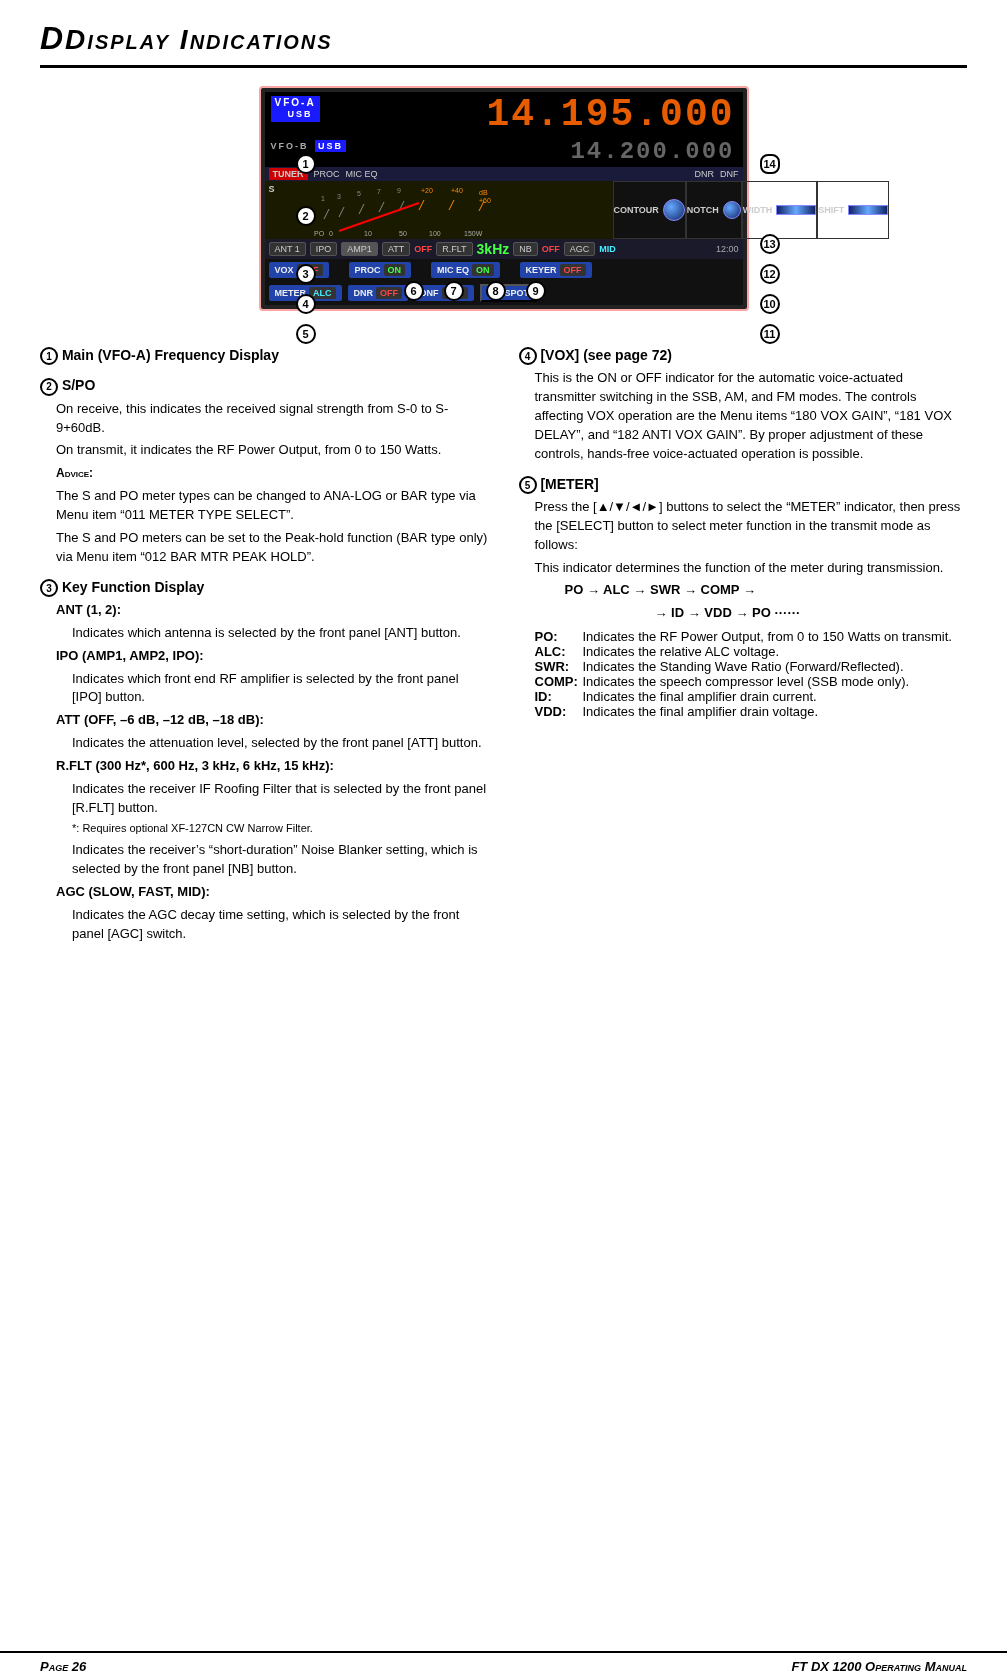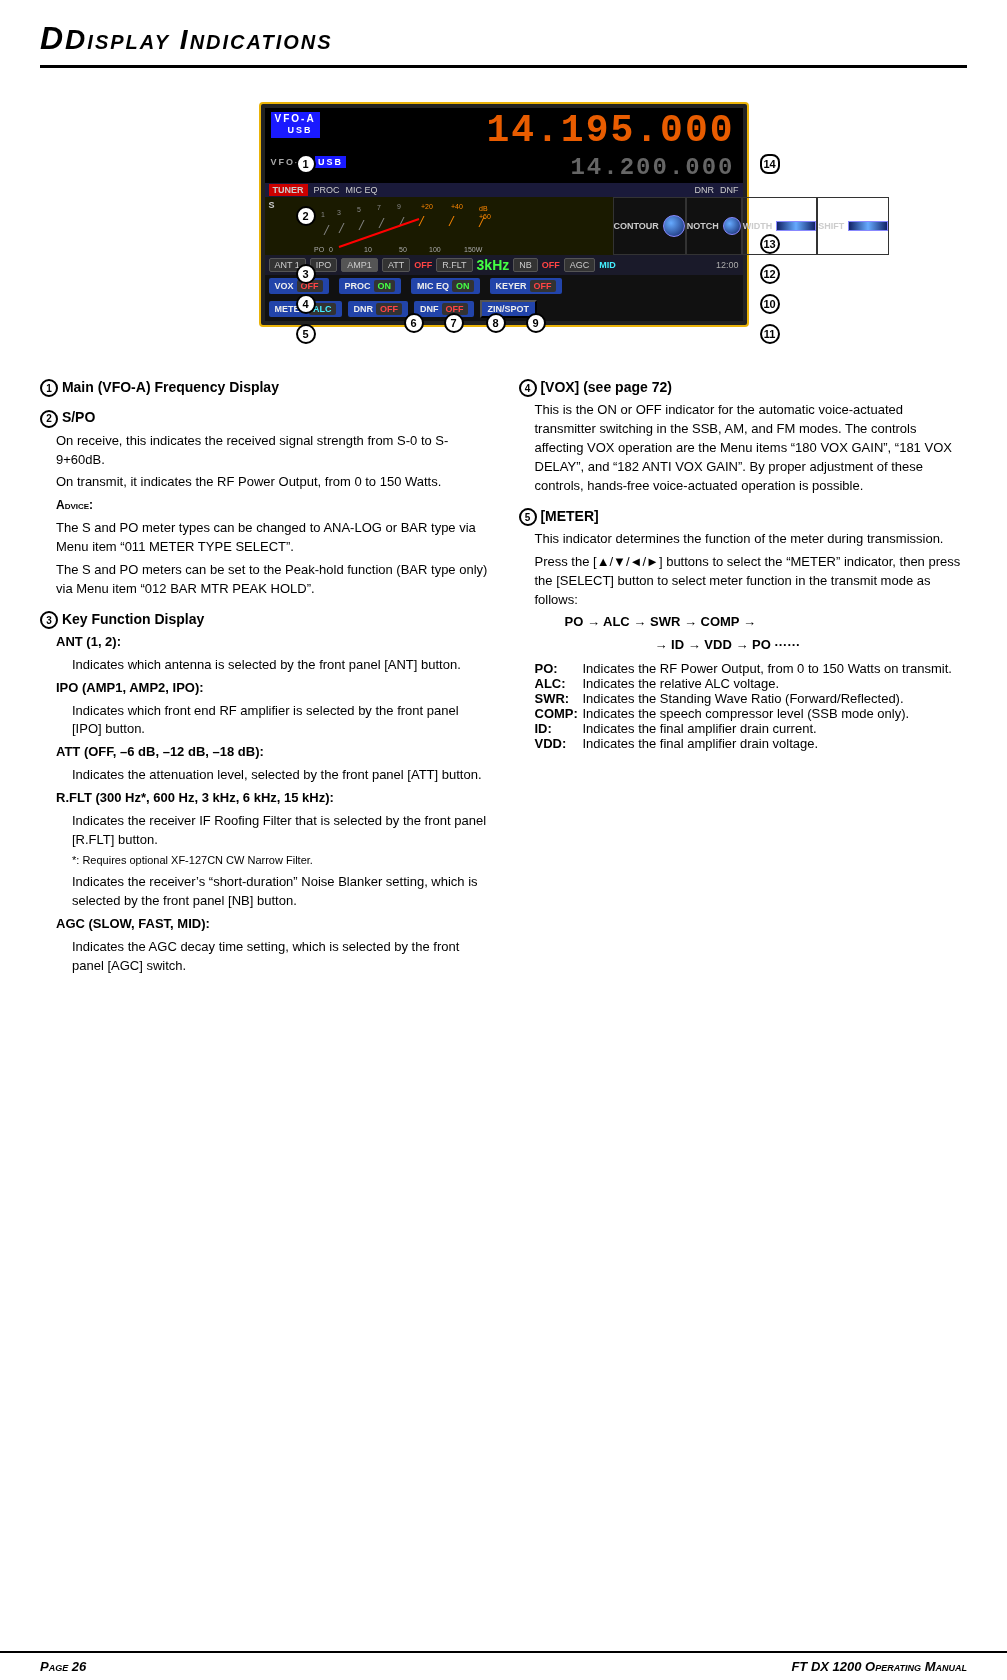--- a/index.html
+++ b/index.html
@@ -32,24 +32,24 @@
       justify-content: center;
       margin-bottom: 24px;
     }
     .diagram-wrapper {
       position: relative;
       width: 580px;
     }
     
     .radio-display {
       background: #222;
-      border: 2px solid #eab308;
+      border: 2px solid #fca5a5;
       border-radius: 4px;
       width: 490px;
-      margin: 16px auto;
+      margin: 0 auto;
       position: relative;
       padding: 4px;
     }
     .freq-row-a {
       background: #000;
       color: #e85c00;
       font-size: 38px;
       font-weight: bold;
       font-family: 'Courier New', monospace;
       text-align: right;
@@ -193,21 +193,21 @@
     .time-label {
       margin-left: auto;
       color: #aaa;
       font-size: 9px;
     }
     .func-row1 {
       background: #111;
       display: flex;
       align-items: center;
       padding: 3px 4px;
-      gap: 10px;
+      gap: 20px;
     }
     .func-row2 {
       background: #111;
       display: flex;
       align-items: center;
       padding: 3px 4px;
       gap: 6px;
     }
     .func-btn {
       display: flex;
@@ -544,22 +544,22 @@
     </div>
     <div class="indent">
       <p>This is the ON or OFF indicator for the automatic voice-actuated transmitter switching in the SSB, AM, and FM modes. The controls affecting VOX operation are the Menu items “180 VOX GAIN”, “181 VOX DELAY”, and “182 ANTI VOX GAIN”. By proper adjustment of these controls, hands-free voice-actuated operation is possible.</p>
     </div>
 
     <div class="section-heading">
       <span class="callout-inline">5</span>
       <span>[METER]</span>
     </div>
     <div class="indent">
+      <p>Press the [▲/▼/◄/►] buttons to select the “METER” indicator, then press the [SELECT] button to select meter function in the transmit mode as follows:</p>
       <p>This indicator determines the function of the meter during transmission.</p>
-      <p>Press the [▲/▼/◄/►] buttons to select the “METER” indicator, then press the [SELECT] button to select meter function in the transmit mode as follows:</p>
       <p class="arrow-chain" style="margin-left: 30px; margin-top: 4px;">
         <span>PO → ALC → SWR → COMP →</span>
       </p>
       <p class="arrow-chain" style="margin-left: 120px;">
         <span>→ ID → VDD → PO ······</span>
       </p>
 
       <table style="margin-top:6px; border-collapse:collapse; font-size:13px;">
         <tbody>
             <tr>

